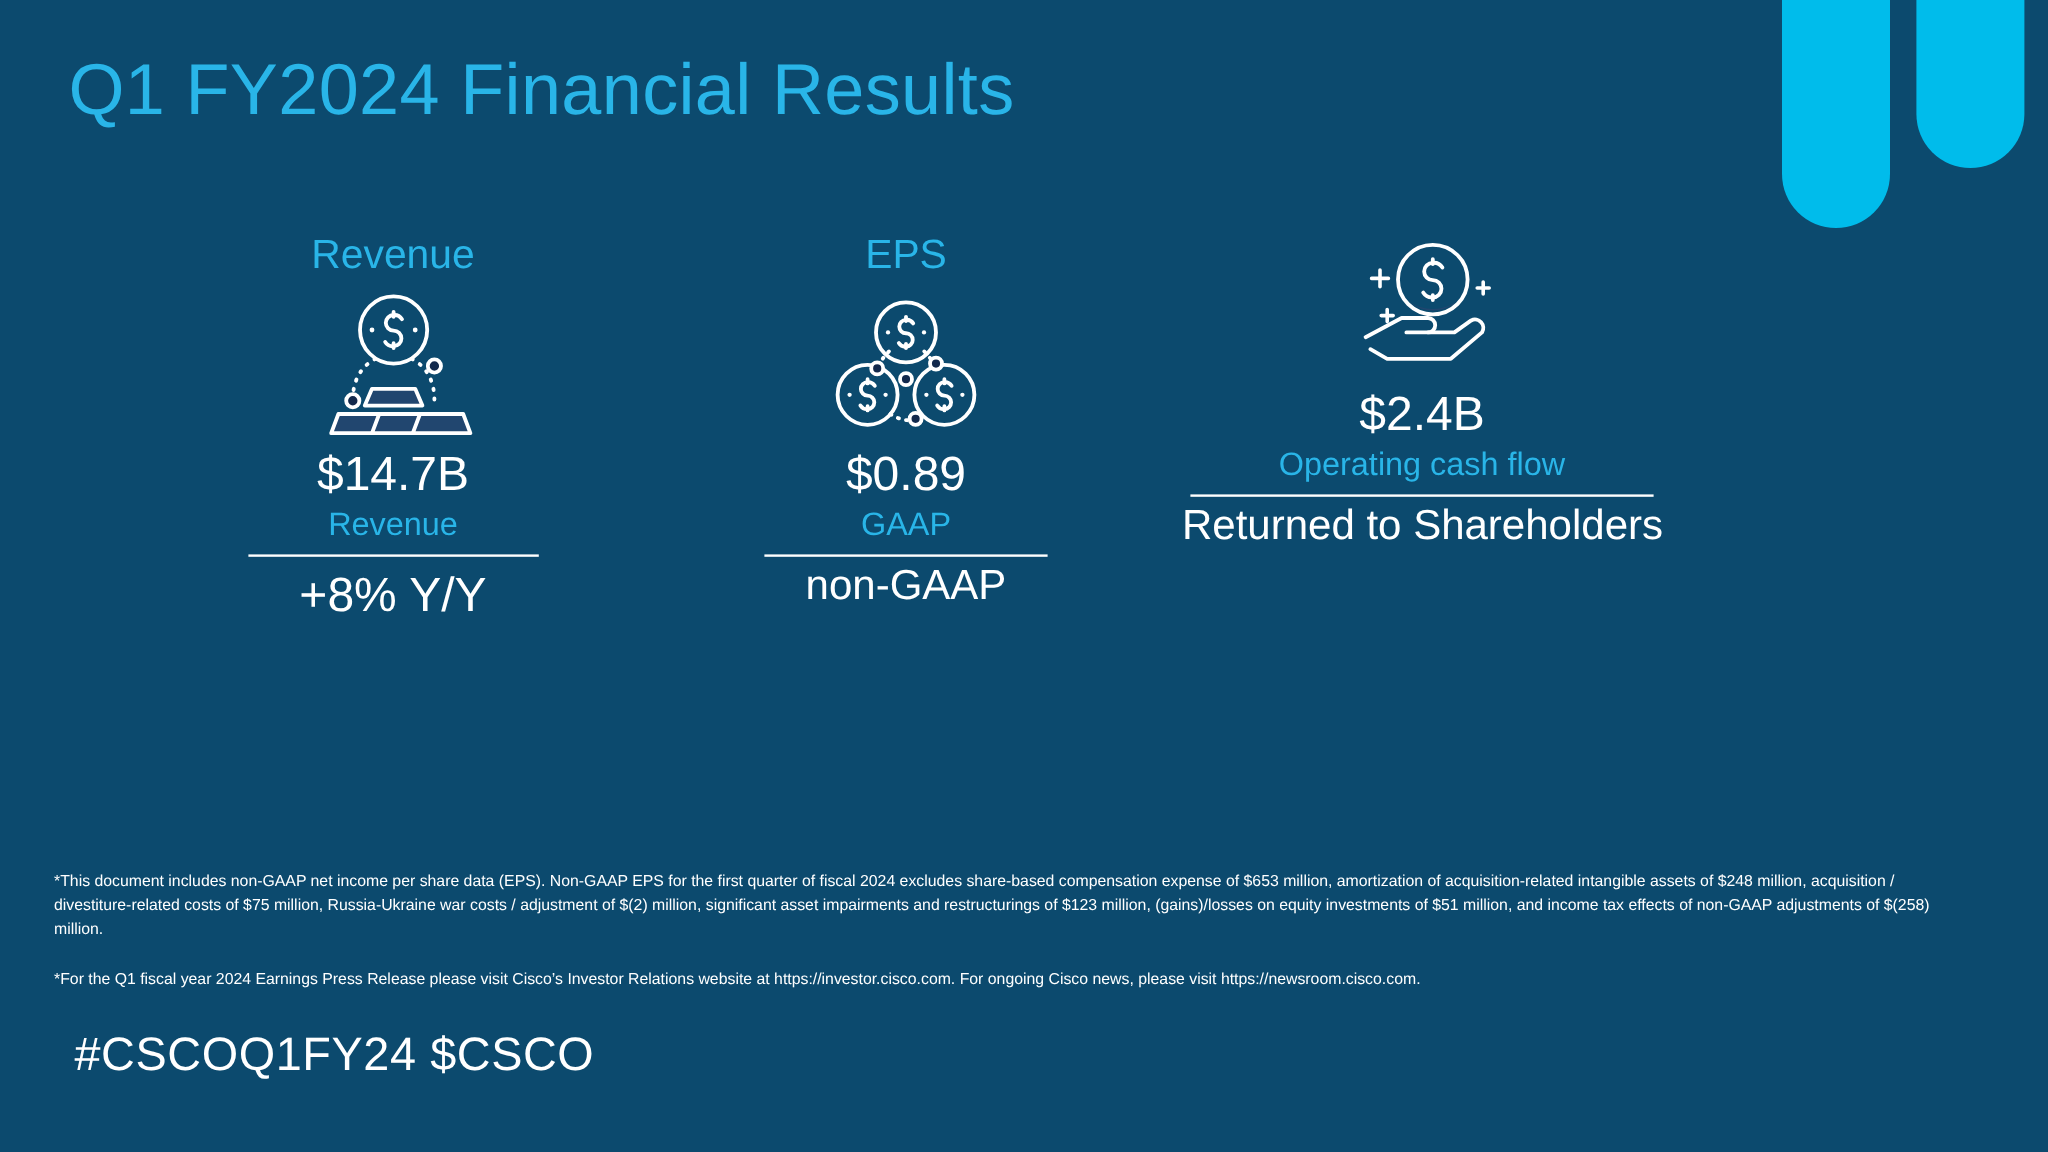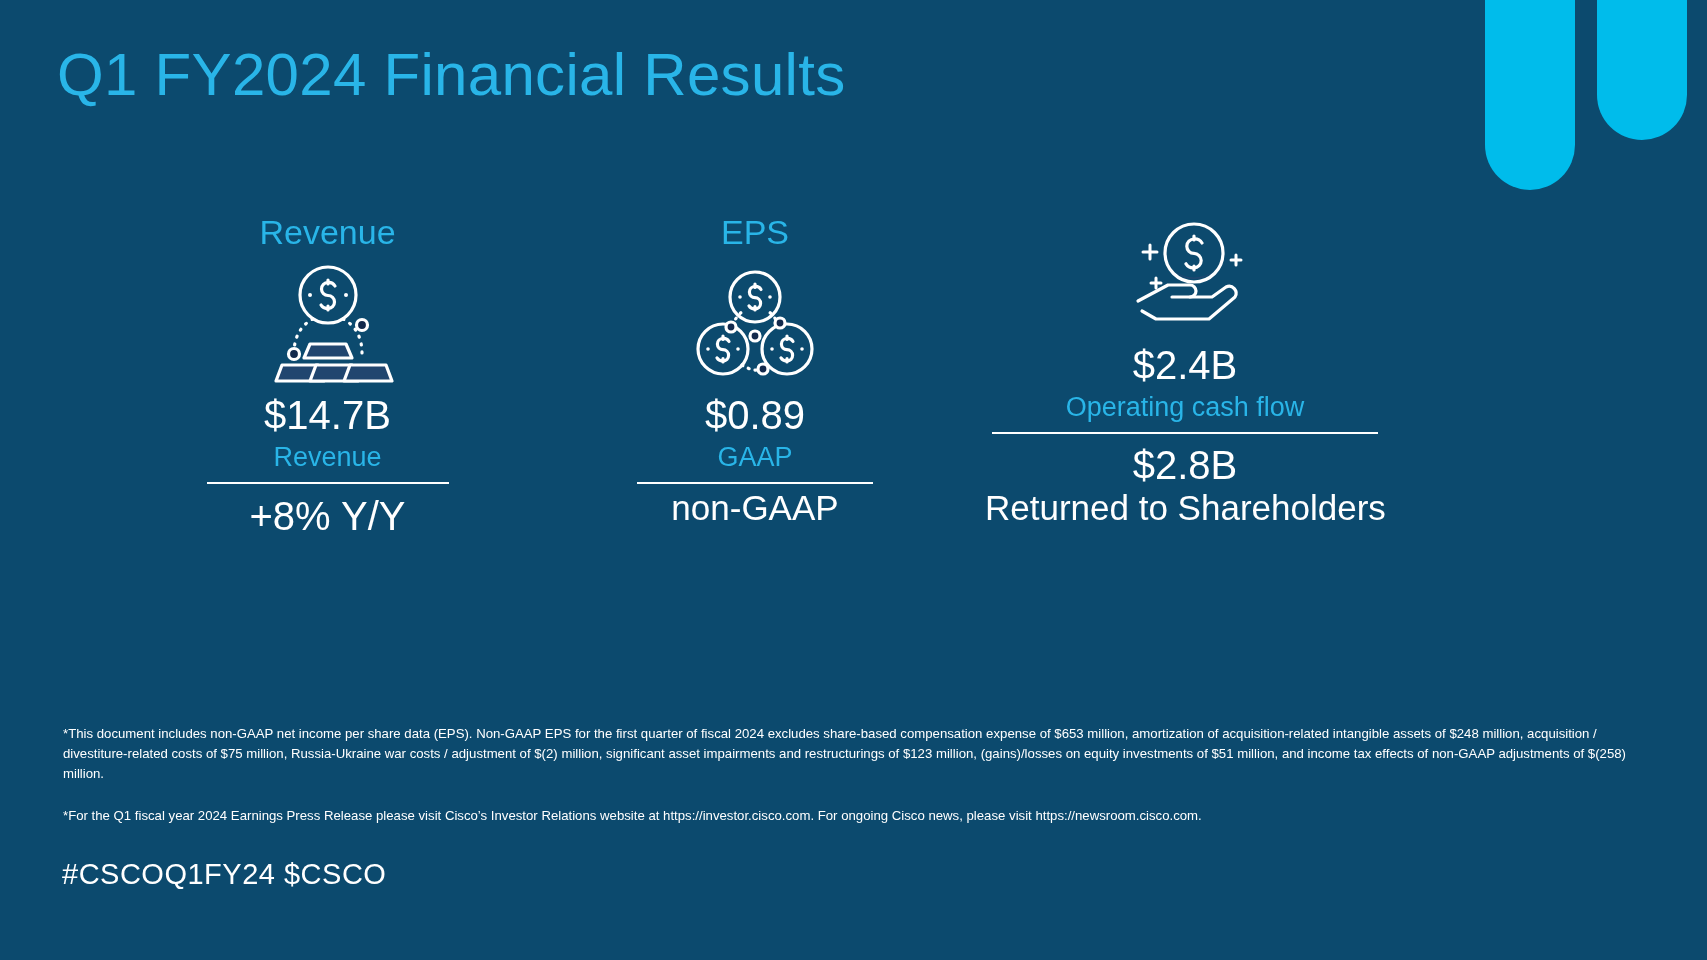--- a/index.html
+++ b/index.html
@@ -24,21 +24,21 @@
 
   
   .title{
     position:absolute; left:57px; top:40px;
     font-size:60px; font-weight:400; letter-spacing:.3px;
     color:#29b5e8; white-space:nowrap;
   }
 
   
   .metrics{
-    position:absolute; left:0; top:210px; width:1620px; height:440px;
+    position:absolute; left:0; top:190px; width:1620px; height:440px;
   }
   .col{ position:absolute; top:0; text-align:center; }
   .col-revenue { left:150px;  width:355px; }
   .col-eps     { left:605px;  width:300px; }
   .col-cash    { left:985px;  width:400px; }
 
   .col-head{
     color:#29b5e8; font-size:34px; font-weight:400; line-height:44px;
     margin-bottom:6px; white-space:nowrap;
   }
@@ -67,31 +67,31 @@
   .sub-lab2{
     color:#ffffff; font-size:35px; font-weight:400; line-height:36px;
     white-space:nowrap;
   }
 
   
   .col-revenue .big-val2{ line-height:52px; }
 
   
   .footnotes{
-    position:absolute; left:63px; top:724px; width:1580px;
+    position:absolute; left:45px; top:724px; width:1580px;
   }
   .fn-para{
     color:#ffffff; font-size:13.2px; line-height:20px;
     font-weight:400; text-align:left;
   }
   .fn-para + .fn-para{ margin-top:22px; }
 
   .hashtag{
     position:absolute; left:62px; top:858px;
-    color:#ffffff; font-size:29px; font-weight:400; letter-spacing:.5px;
+    color:#ffffff; font-size:39px; font-weight:400; letter-spacing:.5px;
     white-space:nowrap;
   }
 </style>
 </head>
 <body>
 
 <div class="slide">
 
   <div class="logo">
     <div class="bar left"></div>
@@ -193,21 +193,20 @@
           <path d="M126 44 v10 M121 49 h10" stroke-width="3"></path>
           <path d="M46 67 v10 M41 72 h10" stroke-width="3"></path>
 
           <path d="M28 90 L58 74 h22 a6 6 0 0 1 0 12 H62"></path>
           <path d="M80 86 h22 l14 -10 a7 7 0 0 1 9 10 l-26 22 H46 L32 100"></path>
         </svg>
       </div>
       <div class="big-val">$2.4B</div>
       <div class="sub-lab">Operating cash flow</div>
       <div class="rule"></div>
-      <div class="big-val2">$2.8B</div>
       <div class="sub-lab2">Returned to Shareholders</div>
     </div>
 
   </div>
 
   <div class="footnotes">
     <div class="fn-para">*This document includes non-GAAP net income per share data (EPS). Non-GAAP EPS for the first quarter of fiscal 2024 excludes share-based compensation expense of $653 million, amortization of acquisition-related intangible assets of $248 million, acquisition / divestiture-related costs of $75 million, Russia-Ukraine war costs / adjustment of $(2) million, significant asset impairments and restructurings of $123 million, (gains)/losses on equity investments of $51 million, and income tax effects of non-GAAP adjustments of $(258) million.</div>
     <div class="fn-para">*For the Q1 fiscal year 2024 Earnings Press Release please visit Cisco’s Investor Relations website at https://investor.cisco.com. For ongoing Cisco news, please visit https://newsroom.cisco.com.</div>
   </div>
 

